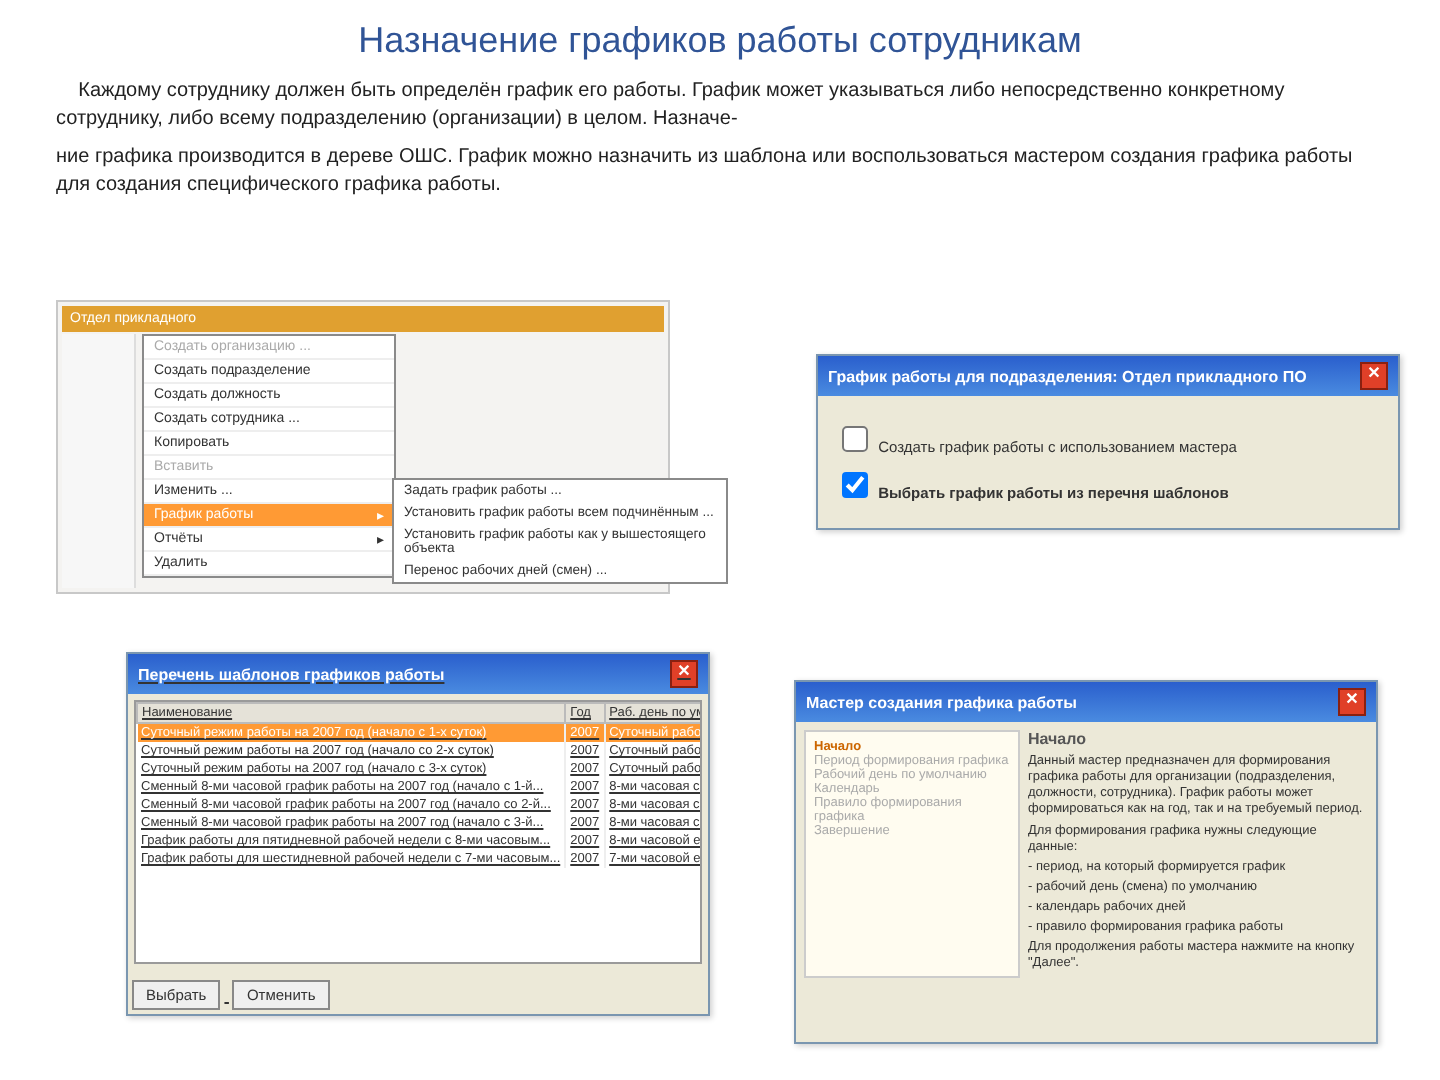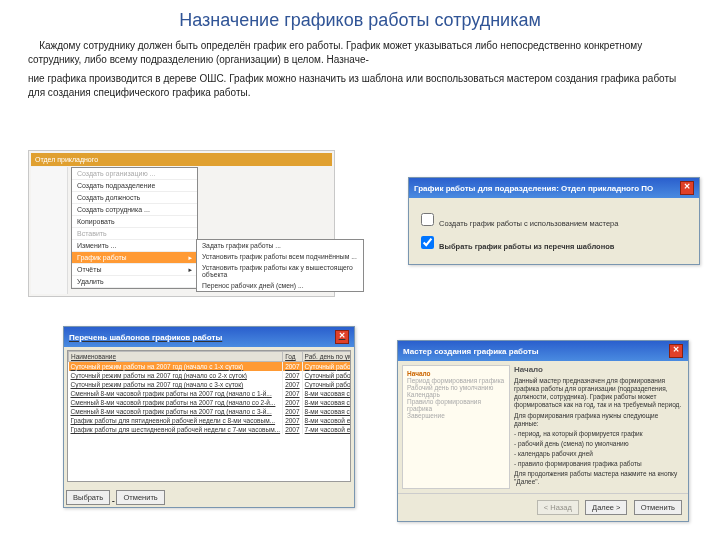--- a/index.html
+++ b/index.html
@@ -235,18 +235,13 @@
       <h4>Начало</h4>
       <p>Данный мастер предназначен для формирования графика работы для организации (подразделения, должности, сотрудника). График работы может формироваться как на год, так и на требуемый период.</p>
       <p>Для формирования графика нужны следующие данные:</p>
       <p>- период, на который формируется график</p>
       <p>- рабочий день (смена) по умолчанию</p>
       <p>- календарь рабочих дней</p>
       <p>- правило формирования графика работы</p>
       <p>Для продолжения работы мастера нажмите на кнопку "Далее".</p>
     </div>
   </div>
-  <div class="footer">
-    <span class="btn" style="opacity:.5">&lt; Назад</span>
-    <span class="btn">Далее &gt;</span>
-    <span class="btn">Отменить</span>
-  </div>
 </div>
 
 </body></html>

